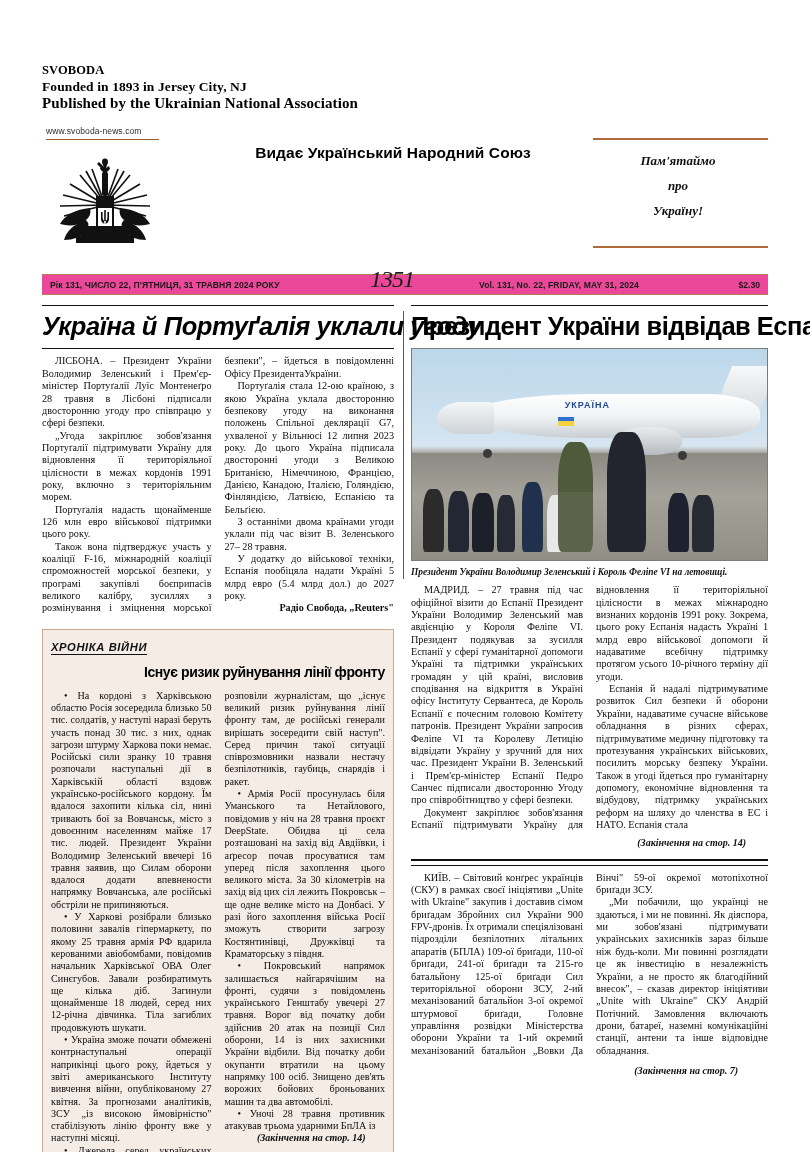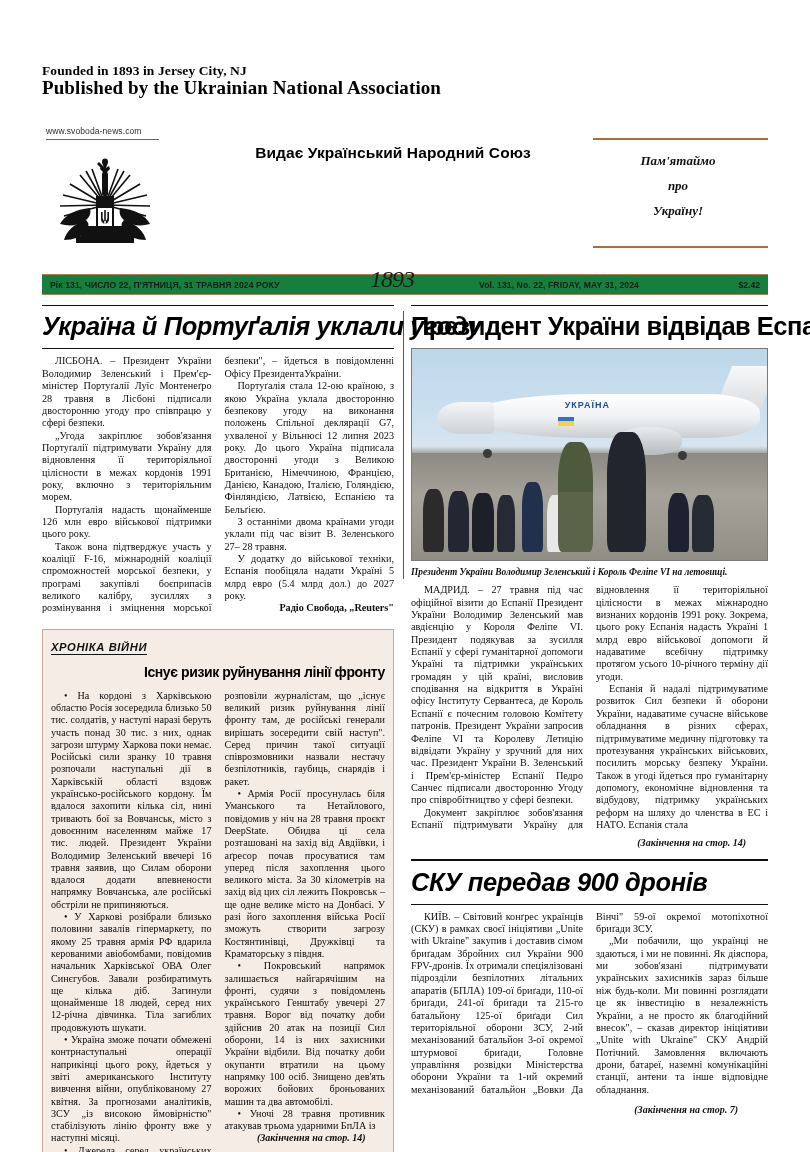--- a/index.html
+++ b/index.html
@@ -17,21 +17,21 @@
   
   .topflag { padding: 62px 0 0 42px; }
   .topflag .line {
     font-family: "Liberation Serif", serif;
     font-weight: 700;
     color: #000;
     letter-spacing: .1px;
   }
   .topflag .l1 { font-size: 12.5px; line-height: 16px; }
   .topflag .l2 { font-size: 13.5px; line-height: 17px; }
-  .topflag .l3 { font-size: 19px; line-height: 17px; }
+  .topflag .l3 { font-size: 15px; line-height: 17px; }
 
   .weburl {
     position: absolute;
     left: 46px; top: 126px;
     font-family: "Liberation Sans", sans-serif;
     font-size: 8.5px;
     color: #2e2e2e;
     letter-spacing: .1px;
   }
   .weburl-rule {
@@ -99,21 +99,21 @@
     width: 175px; height: 1.5px;
     background: #b06a3a;
   }
 
   
   .dateline {
     position: absolute;
     left: 42px; top: 274px;
     width: 726px;
     height: 21px;
-    background: #15803d;
+    background: #ec4899;
     border-top: 1.2px solid #b57b55;
     border-bottom: 1.2px solid #b57b55;
   }
   .dateline .dl-left {
     position: absolute;
     left: 8px; top: 5px;
     font-family: "Liberation Sans", sans-serif;
     font-size: 8.6px;
     font-weight: 700;
     color: #1a1a1a;
@@ -296,20 +296,21 @@
   }
   .chronicle .cols2 { font-size: 10.15px; line-height: 12.3px; }
 
   
   .sku-sep { height: 1.4px; background: #111; margin-top: 11px; }
 </style>
 </head>
 <body>
 
 <div class="topflag">
+  <div class="line l1">SVOBODA</div>
   <div class="line l2">Founded in 1893 in Jersey City, NJ</div>
   <div class="line l3">Published by the Ukrainian National Association</div>
 </div>
 
 <div class="weburl">www.svoboda-news.com</div>
 <div class="weburl-rule"></div>
 
 <div class="masthead">
 
   <div class="logo-emblem">
@@ -364,23 +365,23 @@
     <div>Пам'ятаймо</div>
     <div>про</div>
     <div>Україну!</div>
   </div>
   <div class="tagline-rule"></div>
 </div>
 
 <div class="dateline">
   <div class="dl-left">Рік 131, ЧИСЛО 22, П'ЯТНИЦЯ, 31 ТРАВНЯ 2024 РОКУ</div>
   <div class="dl-right">Vol. 131, No. 22, FRIDAY, MAY 31, 2024</div>
-  <div class="dl-price">$2.42</div>
+  <div class="dl-price">$2.30</div>
 </div>
-<div class="year1893">1893</div>
+<div class="year1893">1351</div>
 
 <div class="content">
 
   <div class="vrule"></div>
 
   <div class="col-left">
 
     <div class="hl-rule-top"></div>
     <h1 class="headline">Україна й Портуґалія уклали угоду</h1>
     <div class="hl-rule-bot"></div>
@@ -446,21 +447,20 @@
     </div>
 
     <div class="cols2" style="margin-top:6px">
       <p>МАДРИД. – 27 травня під час офіційної візити до Еспанії Президент України Володимир Зеленський мав авдієнцію у Короля Феліпе VI. Президент подякував за зусилля Еспанії у сфері гуманітарної допомоги Україні та підтримки українських громадян у цій країні, висловив сподівання на відкриття в Україні офісу Інституту Сервантеса, де Король Еспанії є почесним головою Комітету патронів. Президент України запросив Феліпе VI та Королеву Летицію відвідати Україну у зручний для них час. Президент України В. Зеленський і Прем'єр-міністер Еспанії Педро Санчес підписали двосторонню Угоду про співробітництво у сфері безпеки.</p>
       <p>Документ закріплює зобов'язання Еспанії підтримувати Україну для відновлення її територіяльної цілісности в межах міжнародно визнаних кордонів 1991 року. Зокрема, цього року Еспанія надасть Україні 1 млрд евро військової допомоги й надаватиме всебічну підтримку протягом усього 10-річного терміну дії угоди.</p>
       <p>Еспанія й надалі підтримуватиме розвиток Сил безпеки й оборони України, надаватиме сучасне військове обладнання в різних сферах, підтримуватиме медичну підготовку та протезування українських військових, посилить морську безпеку України. Також в угоді йдеться про гуманітарну допомогу, економічне відновлення та відбудову, підтримку українських реформ на шляху до членства в ЕС і НАТО. Еспанія стала</p>
     </div>
     <div style="font-family:'Liberation Serif',serif;font-style:italic;font-weight:700;font-size:10px;text-align:right;padding-right:22px;margin-top:6px">(Закінчення на стор. 14)</div>
 
     <div class="sku-sep"></div>
-    <h1 class="headline" style="margin-top:6px">СКУ передав 900 дронів</h1>
     <div class="hl-rule-bot"></div>
 
     <div class="cols2">
       <p>КИЇВ. – Світовий конґрес українців (СКУ) в рамках своєї ініціятиви „Unite with Ukraine" закупив і доставив сімом бриґадам Збройних сил України 900 FPV-дронів. Їх отримали спеціялізовані підрозділи безпілотних літальних апаратів (БПЛА) 109-ої бриґади, 110-ої бриґади, 241-ої бриґади та 215-го батальйону 125-ої бриґади Сил територіяльної оборони ЗСУ, 2-ий механізований батальйон 3-ої окремої штурмової бриґади, Головне управління розвідки Міністерства оборони України та 1-ий окремий механізований батальйон „Вовки Да Вінчі" 59-ої окремої мотопіхотної бриґади ЗСУ.</p>
       <p>„Ми побачили, що українці не здаються, і ми не повинні. Як діяспора, ми зобов'язані підтримувати українських захисників зараз більше ніж будь-коли. Ми повинні розглядати це як інвестицію в незалежність України, а не просто як благодійний внесок", – сказав директор ініціятиви „Unite with Ukraine" СКУ Андрій Потічний. Замовлення включають дрони, батареї, наземні комунікаційні станції, антени та інше відповідне обладнання.</p>
     </div>
     <div style="font-family:'Liberation Serif',serif;font-style:italic;font-weight:700;font-size:10px;text-align:right;padding-right:30px;margin-top:8px">(Закінчення на стор. 7)</div>
   </div>
 </div>
 

